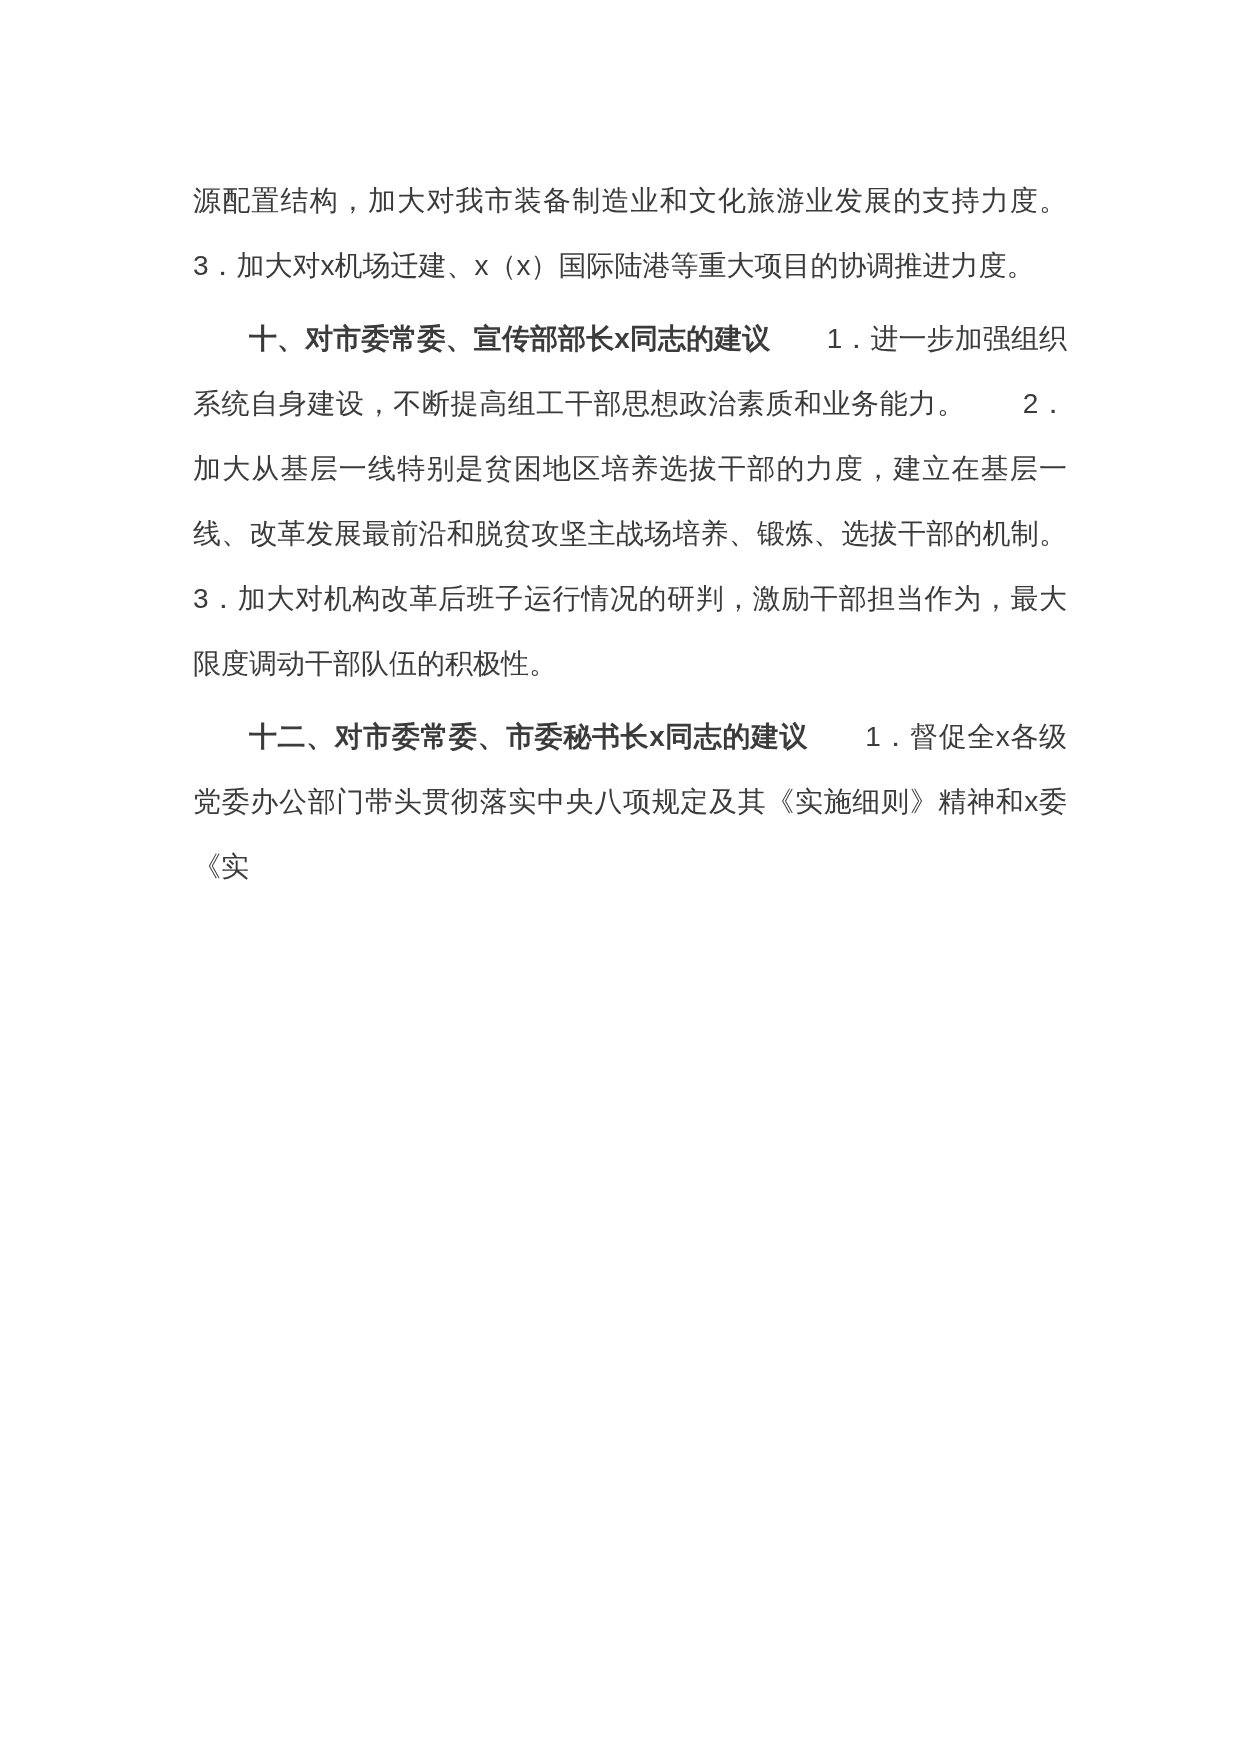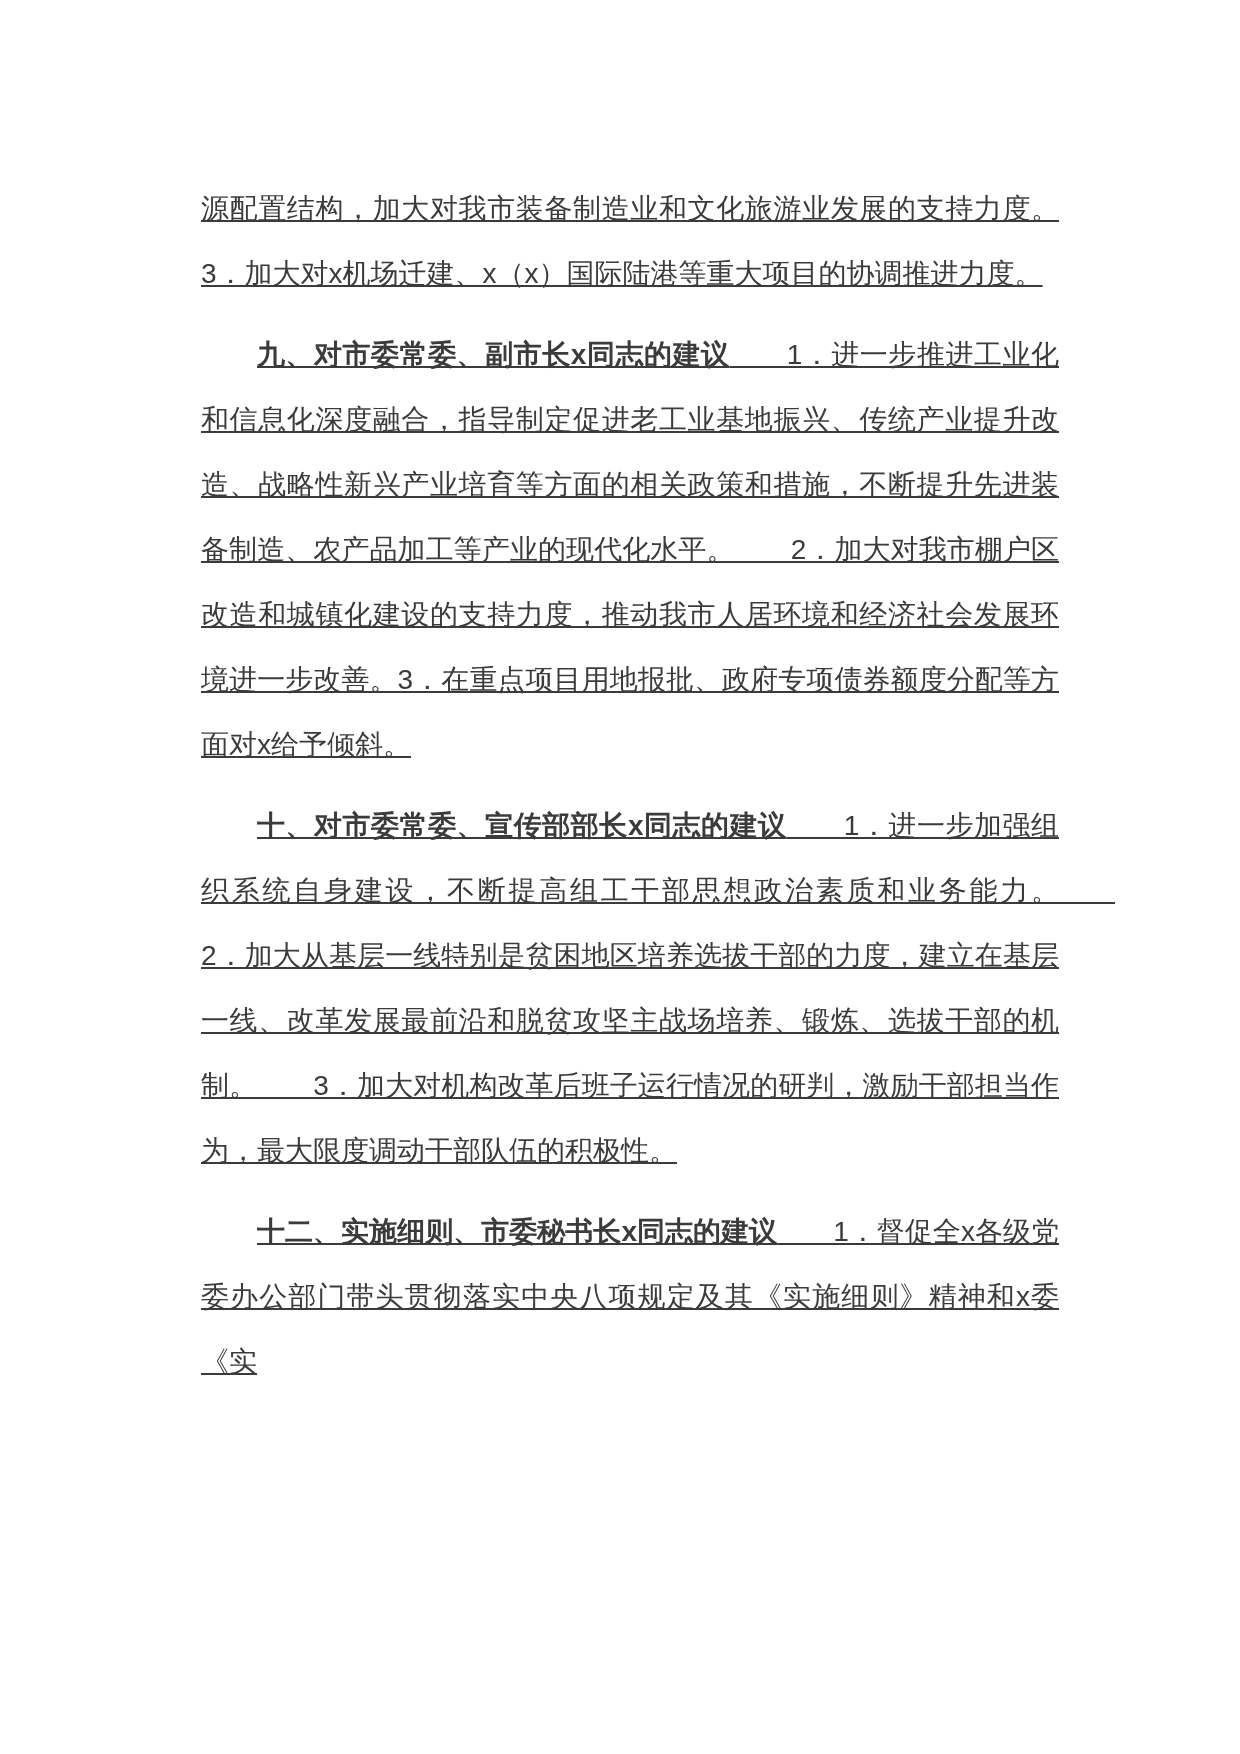--- a/index.html
+++ b/index.html
@@ -22,39 +22,37 @@
     font-family: "Liberation Sans", "DejaVu Sans", sans-serif;
     font-size: 28px;
     line-height: 65px;
     color: #3b3b3b;
     text-align: justify;
     text-justify: inter-ideograph;
     word-break: normal;
     overflow-wrap: break-word;
   }
   .para {
-    margin: 16px;
+    margin: 8px;
     padding: 0;
     text-indent: 0;
-    text-decoration: underline;
   }
   .para.indent {
     text-indent: 56px;
   }
   .head {
     font-weight: 700;
   }
 </style>
 </head>
 <body>
 
 <div class="page">
 
   <p class="para"><span>源配置结构，加大对我市装备制造业和文化旅游业发展的支持力度。3．加大对x机场迁建、x（x）国际陆港等重大项目的协调推进力度。</span></p>
 
-  <p class="para indent"><b class="head">九、对市委常委、副市长x同志的建议</b><span>　　1．进一步推进工业化和信息化深度融合，指导制定促进老工业基地振兴、传统产业提升改造、战略性新兴产业培育等方面的相关政策和措施，不断提升先进装备制造、农产品加工等产业的现代化水平。　　2．加大对我市棚户区改造和城镇化建设的支持力度，推动我市人居环境和经济社会发展环境进一步改善。3．在重点项目用地报批、政府专项债券额度分配等方面对x给予倾斜。</span></p>
 
   <p class="para indent"><b class="head">十、对市委常委、宣传部部长x同志的建议</b><span>　　1．进一步加强组织系统自身建设，不断提高组工干部思想政治素质和业务能力。　　2．加大从基层一线特别是贫困地区培养选拔干部的力度，建立在基层一线、改革发展最前沿和脱贫攻坚主战场培养、锻炼、选拔干部的机制。　　3．加大对机构改革后班子运行情况的研判，激励干部担当作为，最大限度调动干部队伍的积极性。</span></p>
 
 
-  <p class="para indent"><b class="head">十二、实施细则、市委秘书长x同志的建议</b><span>　　1．督促全x各级党委办公部门带头贯彻落实中央八项规定及其《实施细则》精神和x委《实</span></p>
+  <p class="para indent"><b class="head">十二、对市委常委、市委秘书长x同志的建议</b><span>　　1．督促全x各级党委办公部门带头贯彻落实中央八项规定及其《实施细则》精神和x委《实</span></p>
 
 </div>
 
 </body></html>

